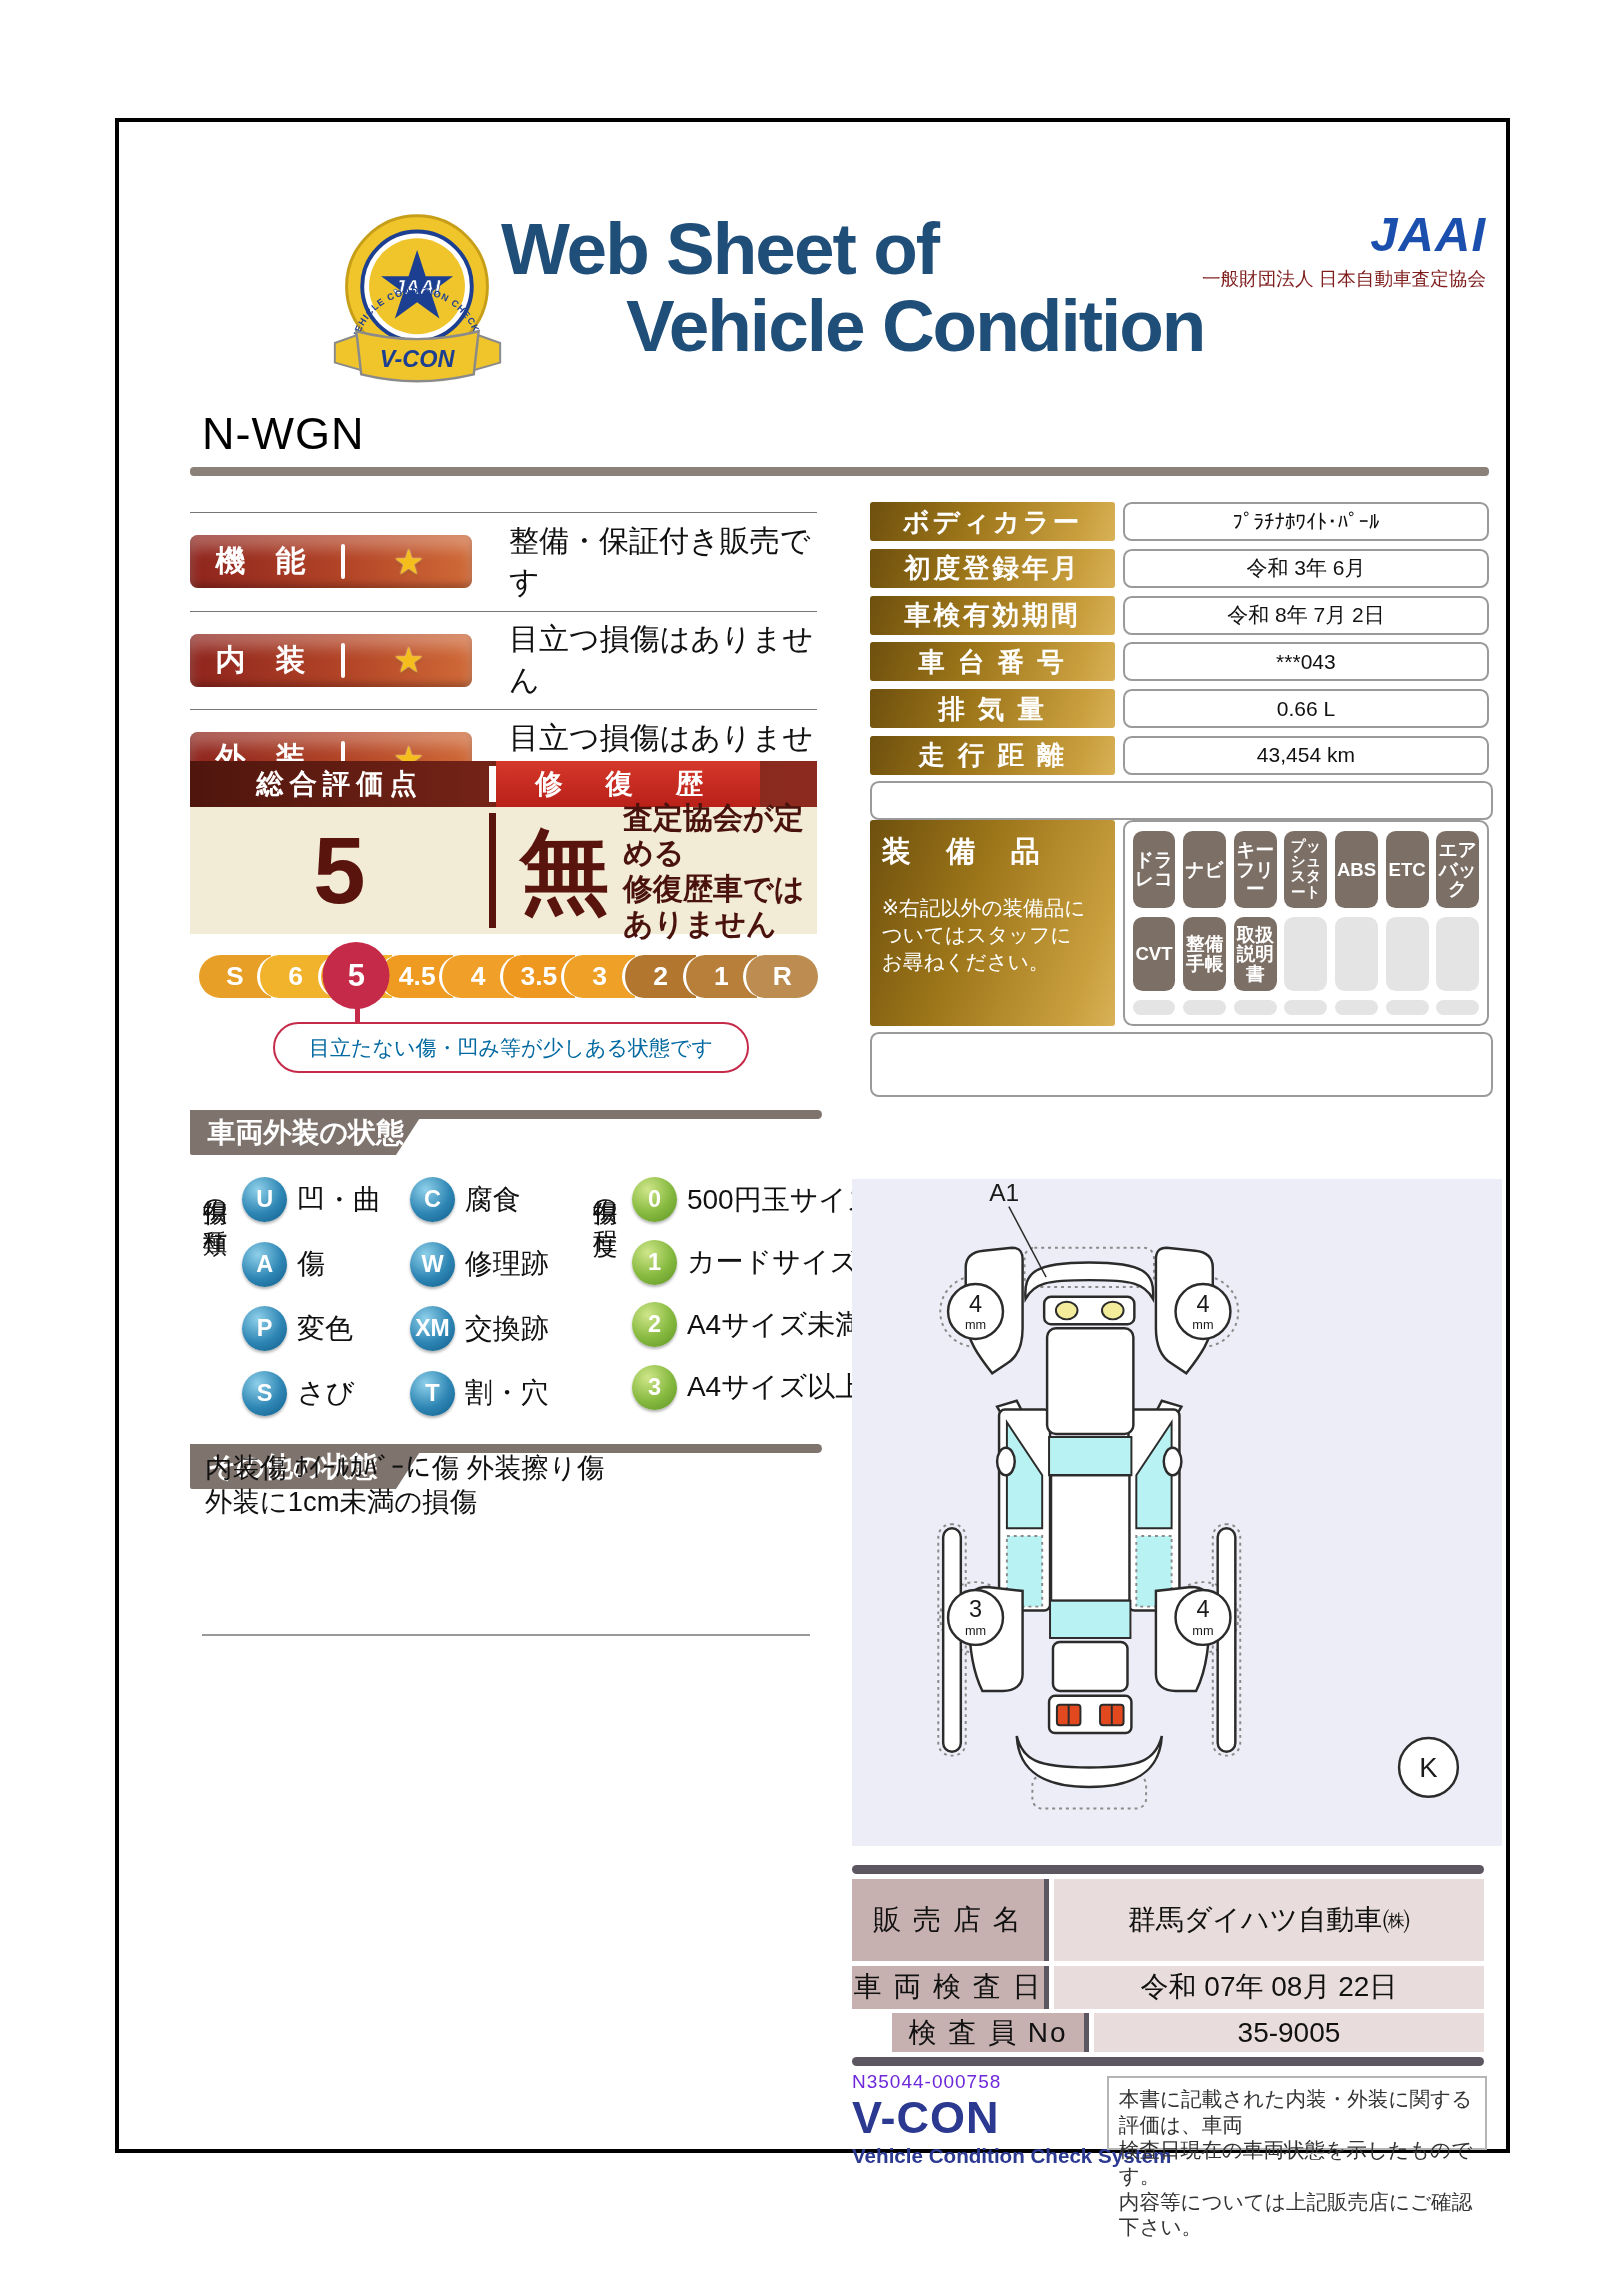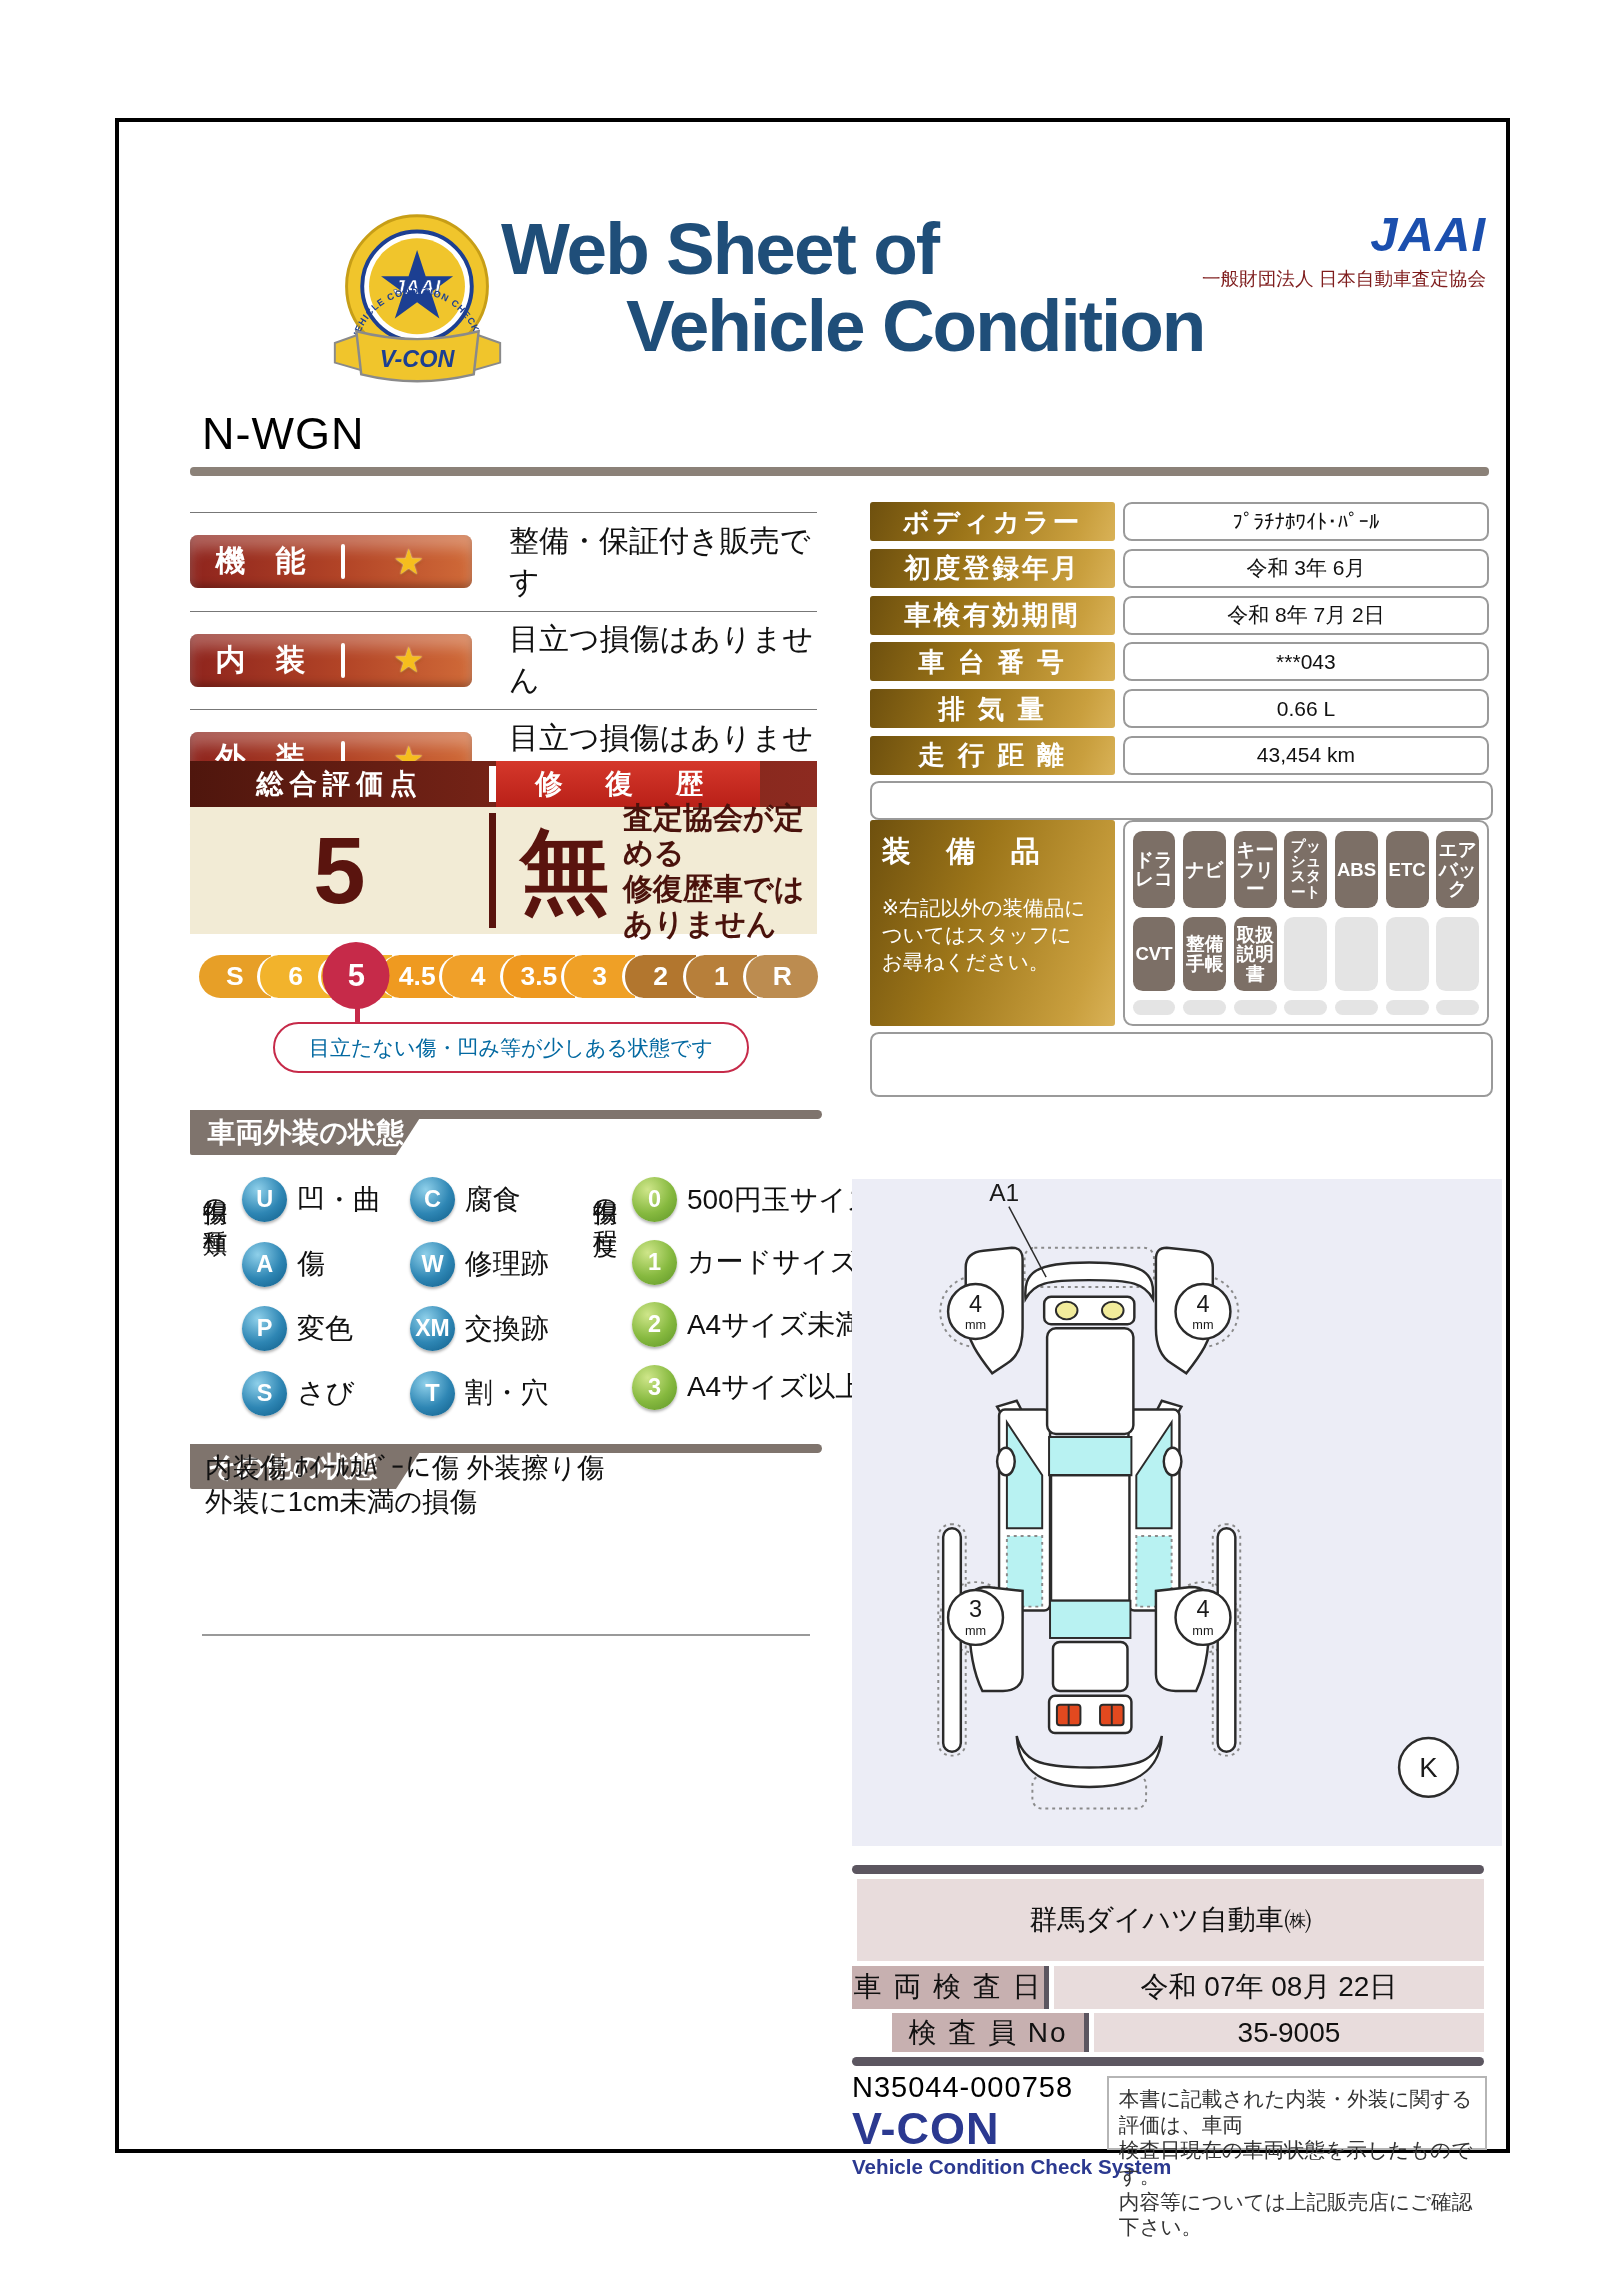--- a/index.html
+++ b/index.html
@@ -119,21 +119,21 @@
 
   
   .dealer-bar { height:8.8px; background:#5c5660; border-radius:4.9px; }
   .dealer-row { display:flex; margin:4.9px 0; }
   .dealer-label { width:192px; flex:none; background:#c7b0b0; border-right:5.9px solid #5c5660;
       display:flex; align-items:center; justify-content:center; font-size:28px; letter-spacing:2px; }
   .dealer-value { flex:1; background:#e8dcdc; margin-left:4.9px; display:flex; align-items:center;
       justify-content:center; font-size:28px; }
 
   
-  .serial { font-size:29px; color:#000000; letter-spacing:1px; }
+  .serial { font-size:19px; color:#6d28d9; letter-spacing:1px; }
   .vcon { font-size:45px; font-weight:bold; color:#2b3990; letter-spacing:1px; line-height:1.0; margin-top:2px; }
   .vcon-sub { font-size:20.6px; font-weight:bold; color:#2b3990; margin-top:3.9px; }
   .footer-note { border:2px solid #b5b5b5; padding:7.8px 9.8px; box-sizing:border-box;
       font-size:20.6px; line-height:1.25; color:#333; }
 </style>
 </head>
 <body>
 
 <div class="page">
  <div class="sheet">
@@ -451,20 +451,21 @@
       <g>
         <circle cx="588" cy="600" r="30" fill="#fff" stroke="#2b2b2b" stroke-width="2.5"></circle>
         <text x="588" y="610" text-anchor="middle" class="txt" font-size="28">K</text>
       </g>
     </svg>
   </div>
 
   <div class="abs" style="left:733px; top:1743px; width:632px;">
     <div class="dealer-bar"></div>
     <div class="dealer-row" style="height:82px;">
+      <div class="dealer-label">販 売 店 名</div>
       <div class="dealer-value">群馬ダイハツ自動車㈱</div>
     </div>
     <div class="dealer-row" style="height:43px;">
       <div class="dealer-label">車 両 検 査 日</div>
       <div class="dealer-value">令和 07年 08月 22日</div>
     </div>
     <div class="dealer-row" style="height:39px;padding-left:40px;">
       <div class="dealer-label">検 査 員 No</div>
       <div class="dealer-value">35-9005</div>
     </div>

